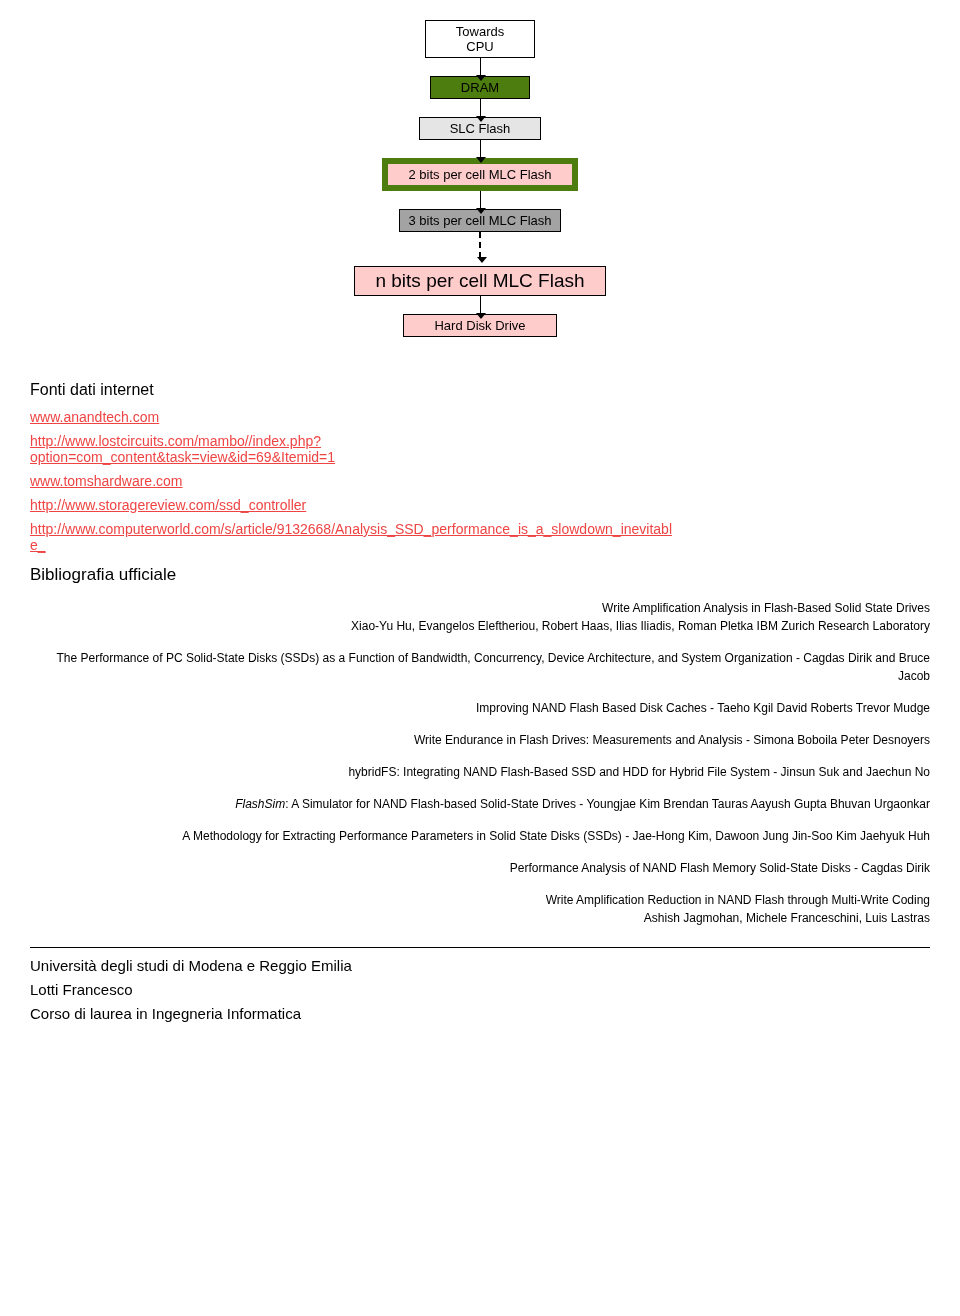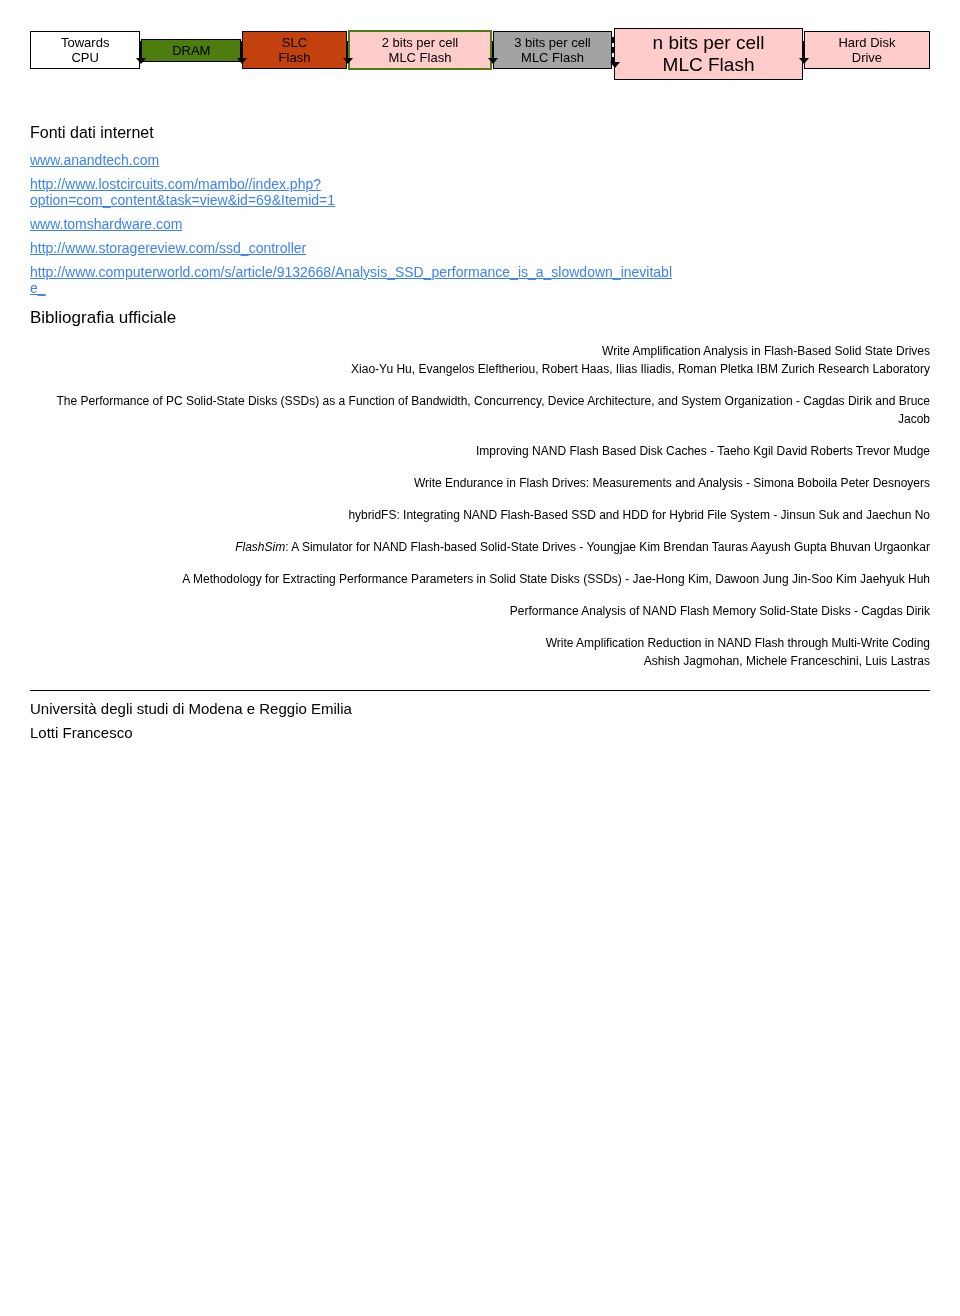--- a/index.html
+++ b/index.html
@@ -7,21 +7,21 @@
       background: #fff;
       color: #000;
       font-family: Arial, sans-serif;
       font-size: 15px;
       padding: 20px 30px 40px 30px;
       width: 960px;
     }
 
     .diagram-container {
       display: flex;
-      flex-direction: row;
+      flex-direction: column;
       align-items: center;
       margin-bottom: 44px;
     }
 
     .diagram-arrow {
       width: 1px;
       height: 18px;
       background: #000;
       position: relative;
       margin: 0 auto;
@@ -56,21 +56,21 @@
     }
 
     .section-heading {
       font-size: 16px;
       font-weight: normal;
       margin-bottom: 10px;
       margin-top: 20px;
     }
 
     .link {
-      color: #3b82f6;
+      color: #ef4444;
       text-decoration: underline;
       display: block;
       margin-bottom: 8px;
       font-size: 14px;
     }
 
     .bib-heading {
       font-size: 17px;
       font-weight: normal;
       margin-top: 12px;
@@ -109,30 +109,30 @@
 
     .box-dram {
       background: #4d7c0f;
       border: 1px solid #000;
       padding: 3px 30px;
       font-size: 13px;
       text-align: center;
     }
 
     .box-slc {
-      background: #c2410c;
+      background: #e5e5e5;
       border: 1px solid #000;
       padding: 3px 30px;
       font-size: 13px;
       text-align: center;
     }
 
     .box-2bit {
       background: #fcc;
-      border: 2px solid #4d7c0f;
+      border: 6px solid #4d7c0f;
       padding: 3px 20px;
       font-size: 13px;
       text-align: center;
     }
 
     .box-3bit {
       background: #a3a3a3;
       border: 1px solid #000;
       padding: 3px 8px;
       font-size: 13px;
@@ -218,13 +218,14 @@
   <span>Performance Analysis of NAND Flash Memory Solid-State Disks   -  Cagdas Dirik</span>
 </div>
 
 <div class="bib-entry">
   <span>Write Amplification Reduction in NAND Flash through Multi-Write Coding<br>Ashish Jagmohan, Michele Franceschini, Luis Lastras</span>
 </div>
 
 <div class="footer-section">
   <div class="footer-line">Università degli studi di Modena e Reggio Emilia</div>
   <div class="footer-line">Lotti Francesco</div>
+  <div class="footer-line">Corso di laurea in Ingegneria Informatica</div>
 </div>
 
 </body></html>

